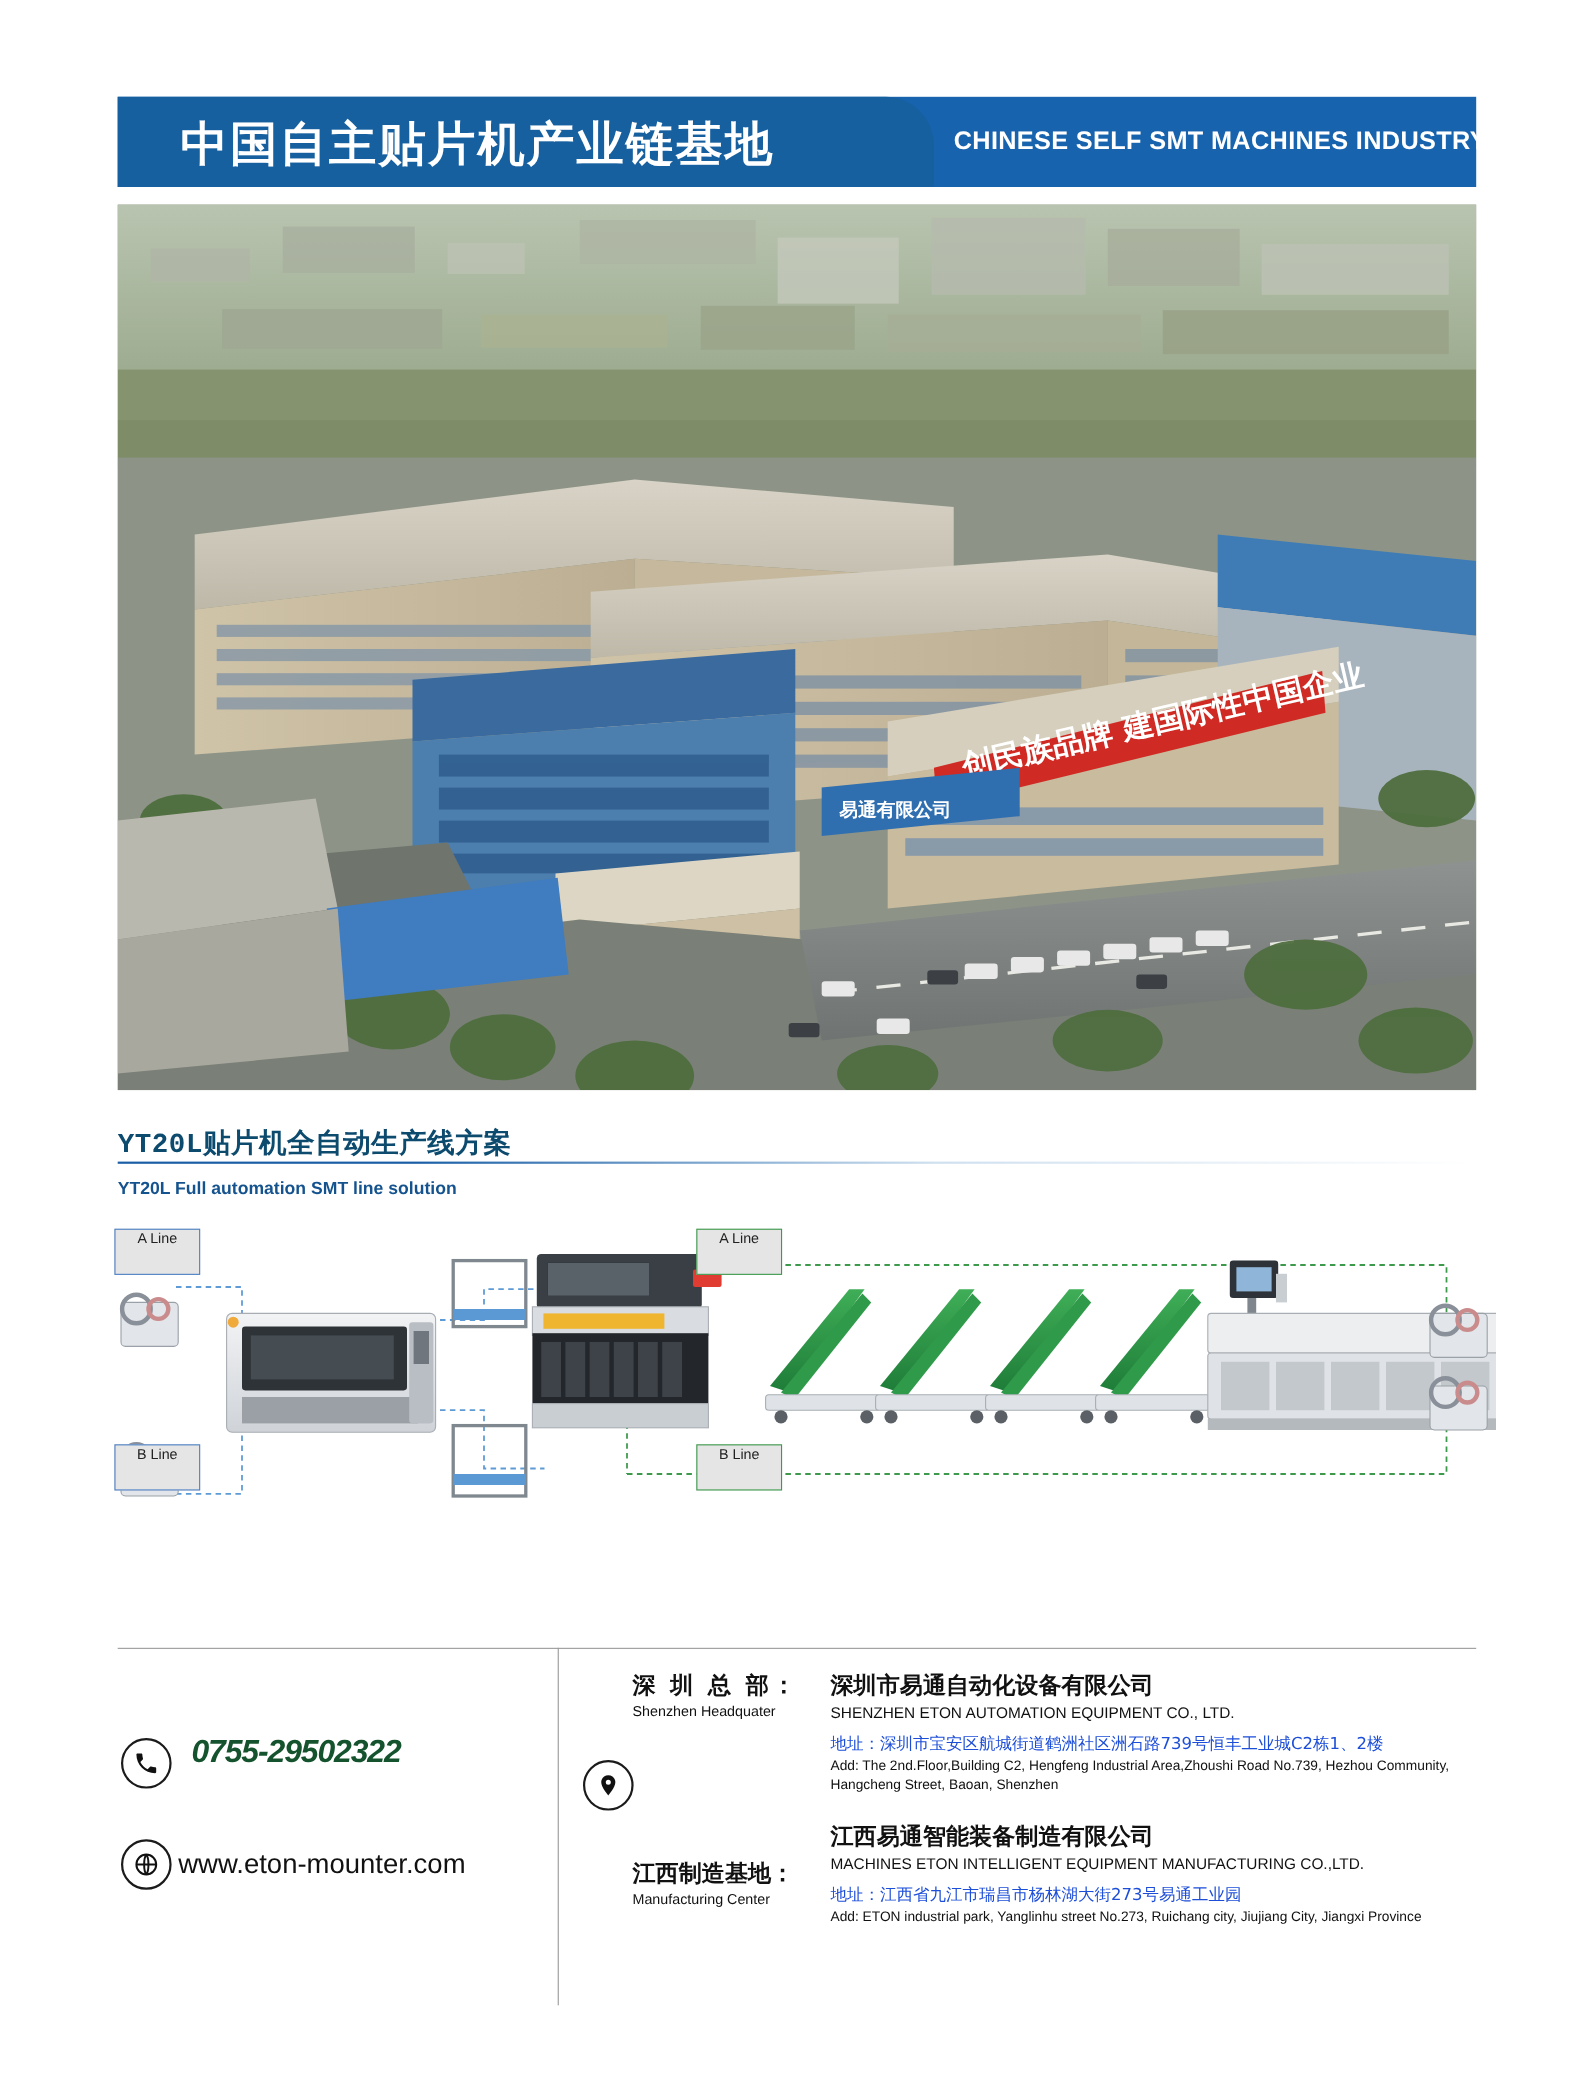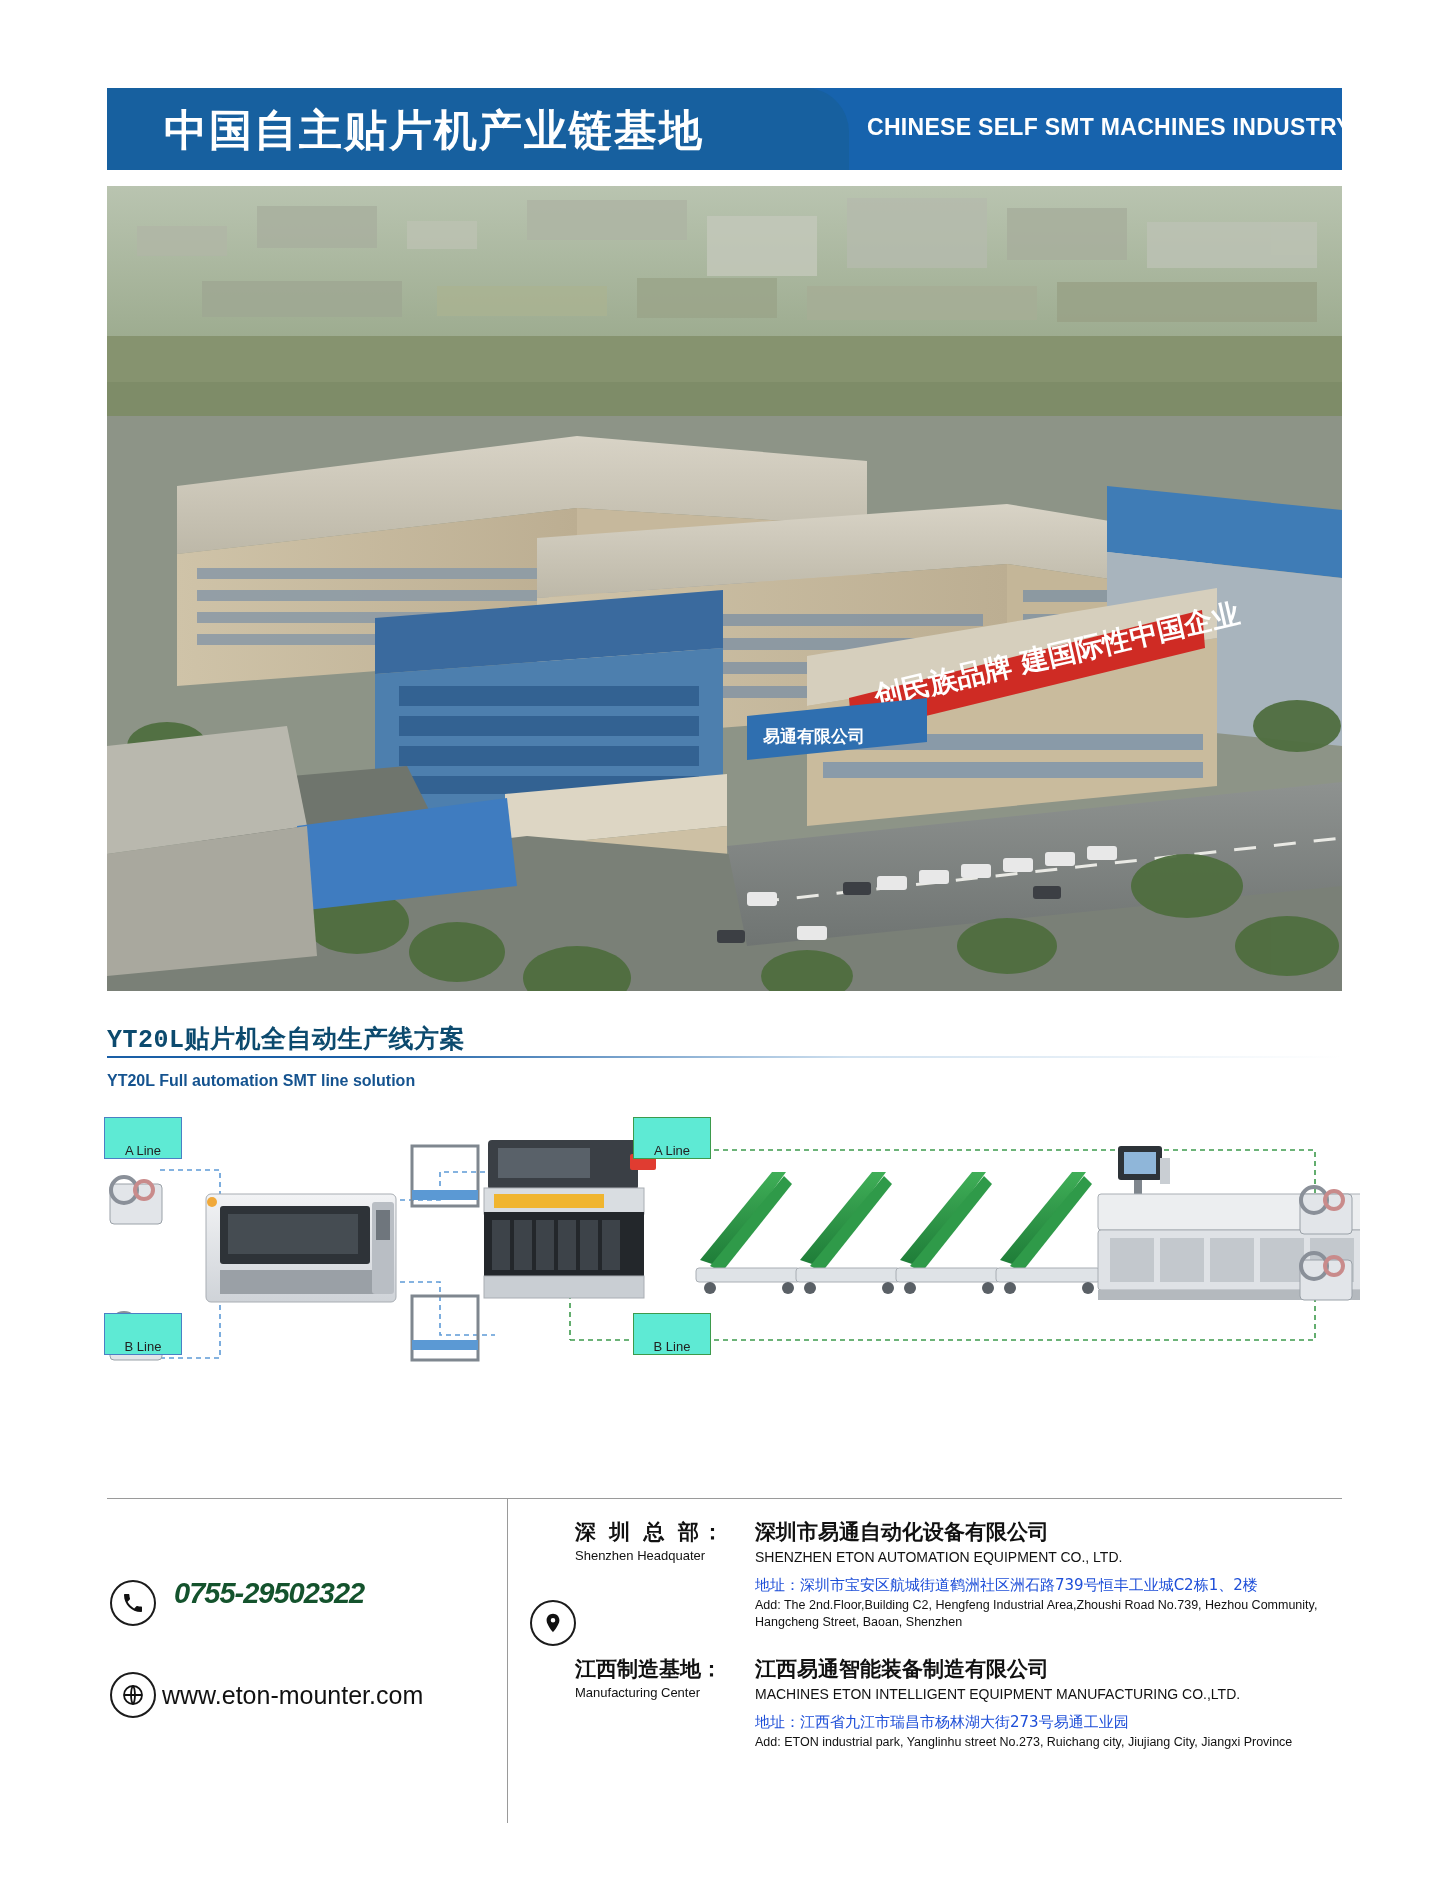--- a/index.html
+++ b/index.html
@@ -56,22 +56,22 @@
   }
   .sec-title-en{
     position:absolute;left:0;top:50px;
     font-size:16px;font-weight:700;color:#15538f;white-space:nowrap;
   }
 
   
   .diagram{position:absolute;left:100px;top:1110px;width:1260px;height:335px;}
   .diagram svg{display:block;width:100%;height:100%;}
   .tag{
-    position:absolute;background:#5eead4;
-    font-size:13px;color:#222;display:flex;align-items:flex-end;justify-content:center;
+    position:absolute;background:#e5e5e5;
+    font-size:13px;color:#222;display:flex;align-items:flex-start;justify-content:center;
   }
   .tag.blue{border:1px solid #4b7fc4;}
   .tag.green{border:1px solid #3d9a4c;}
 
   
   .foot-rule{
     position:absolute;left:107px;top:1498px;width:1235px;height:1px;background:#9a9a9a;
   }
   .foot-vrule{
     position:absolute;left:507px;top:1498px;width:1px;height:325px;background:#9a9a9a;
@@ -469,21 +469,21 @@
     <div class="val-col">
       <div class="co-cn">深圳市易通自动化设备有限公司</div>
       <div class="co-en">SHENZHEN ETON AUTOMATION EQUIPMENT CO., LTD.</div>
       <div class="ad-cn">地址：深圳市宝安区航城街道鹤洲社区洲石路739号恒丰工业城C2栋1、2楼</div>
       <div class="ad-en">Add: The 2nd.Floor,Building C2, Hengfeng Industrial Area,Zhoushi Road No.739, Hezhou Community, Hangcheng Street, Baoan, Shenzhen</div>
     </div>
   </div>
 
   <div class="addr addr-b">
     <div class="lbl-col">
-      <div class="lbl-cn" style="letter-spacing:0;">江西制造基地：</div>
+      <div class="lbl-cn" style="letter-spacing:0;margin-top:34px;">江西制造基地：</div>
       <div class="lbl-en">Manufacturing Center</div>
     </div>
     <div class="val-col">
       <div class="co-cn">江西易通智能装备制造有限公司</div>
       <div class="co-en">MACHINES ETON INTELLIGENT EQUIPMENT MANUFACTURING CO.,LTD.</div>
       <div class="ad-cn">地址：江西省九江市瑞昌市杨林湖大街273号易通工业园</div>
       <div class="ad-en">Add: ETON industrial park, Yanglinhu street No.273, Ruichang city, Jiujiang City, Jiangxi Province</div>
     </div>
   </div>
 

